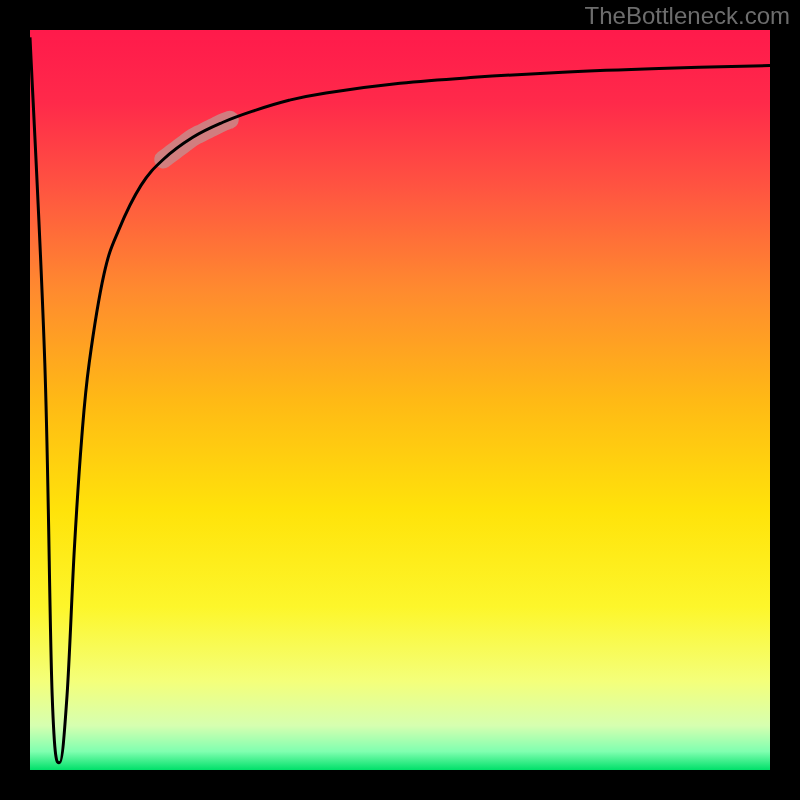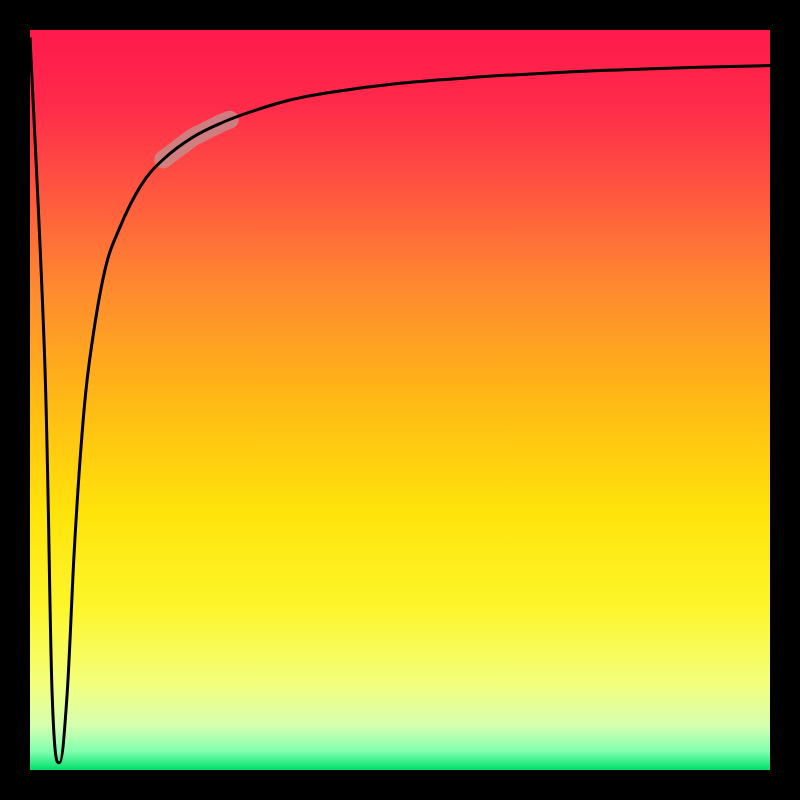--- a/index.html
+++ b/index.html
@@ -31,20 +31,21 @@
     left: 0;
     width: 800px;
     height: 800px;
     display: block;
   }
 </style>
 </head>
 <body>
 
 <div class="frame">
+  <div class="watermark">TheBottleneck.com</div>
 
   <svg class="chart" viewBox="0 0 800 800" preserveAspectRatio="none">
     <defs>
       <linearGradient id="bg-grad" x1="0" y1="0" x2="0" y2="1">
 
       <stop offset="0%" stop-color="#ff1a4b"></stop>
           <stop offset="10%" stop-color="#ff2a4a"></stop>
           <stop offset="22%" stop-color="#ff5740"></stop>
           <stop offset="35%" stop-color="#ff8a2f"></stop>
           <stop offset="50%" stop-color="#ffb915"></stop>

